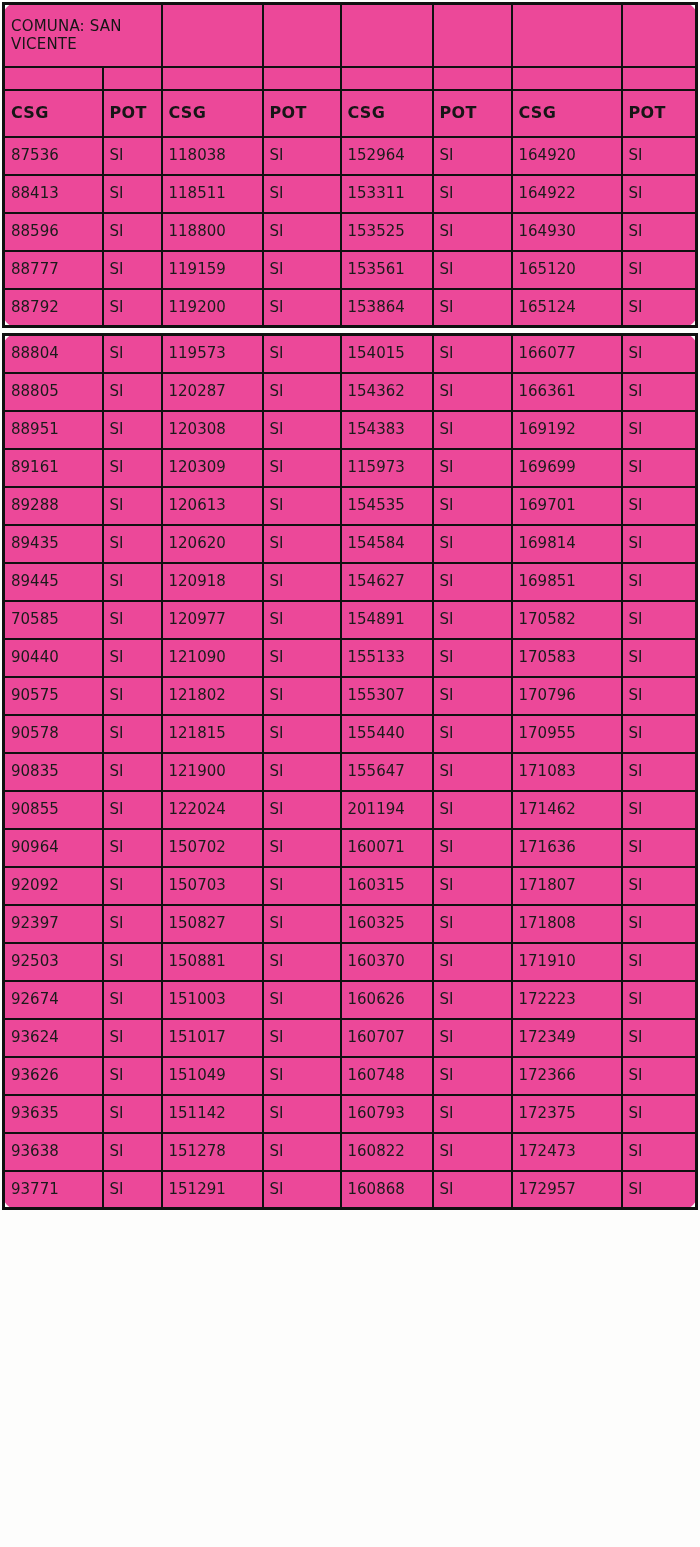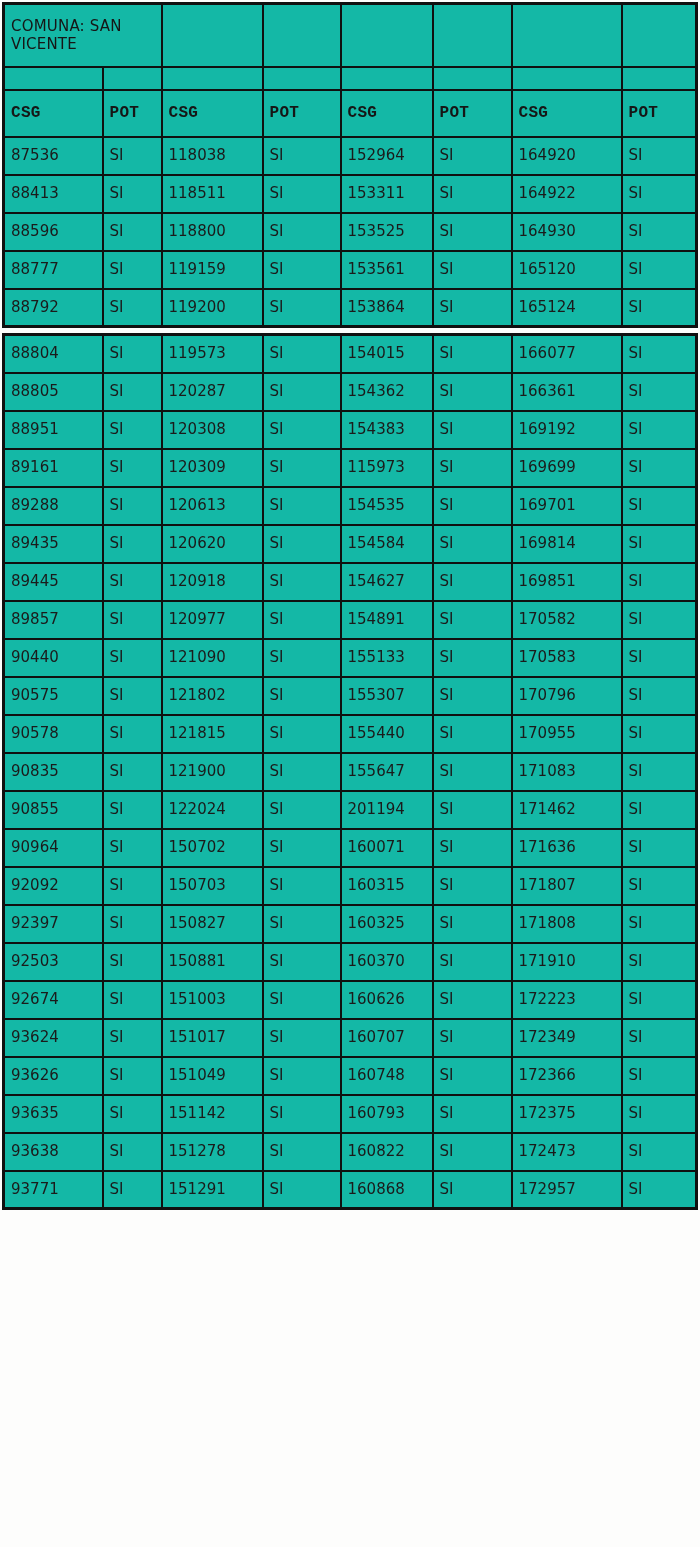--- a/index.html
+++ b/index.html
@@ -18,21 +18,22 @@
     height: 1547px;
     background: #fdfdfc;
     box-sizing: border-box;
     padding: 2px 5px 2px 2px;
     overflow: hidden;
   }
   table.doc-table {
     border-collapse: collapse;
     table-layout: fixed;
     width: 693px;
-    background: #14b8a6;
+    background: #ec4899;
+    border-radius: 17px;
   }
   table.doc-table, table.doc-table td, table.doc-table th {
     border: 2px solid #101010;
   }
   table.doc-table { border-width: 3px; }
   .section-gap { height: 5px; }
   td, th {
     box-sizing: border-box;
     padding: 0 4px 0 6px;
     vertical-align: middle;
@@ -48,21 +49,20 @@
   tr.data-row     { height: 38px; }
   .title-cell {
     font-size: 15px;
     font-weight: normal;
     letter-spacing: 0.2px;
   }
   th.col-header {
     font-weight: bold;
     font-size: 16px;
     letter-spacing: 0.3px;
-    font-family: Liberation Mono, monospace;
   }
   td.csg-cell, td.pot-cell {
     font-size: 15px;
     color: #1b1b1b;
   }
   
   col.c1 { width: 99px; }
   col.c2 { width: 59px; }
   col.c3 { width: 101px; }
   col.c4 { width: 78px; }
@@ -250,21 +250,21 @@
           <td class="csg-cell">89445</td>
           <td class="pot-cell">SI</td>
           <td class="csg-cell">120918</td>
           <td class="pot-cell">SI</td>
           <td class="csg-cell">154627</td>
           <td class="pot-cell">SI</td>
           <td class="csg-cell">169851</td>
           <td class="pot-cell">SI</td>
         </tr>
         <tr class="data-row">
-          <td class="csg-cell">89857</td>
+          <td class="csg-cell">70585</td>
           <td class="pot-cell">SI</td>
           <td class="csg-cell">120977</td>
           <td class="pot-cell">SI</td>
           <td class="csg-cell">154891</td>
           <td class="pot-cell">SI</td>
           <td class="csg-cell">170582</td>
           <td class="pot-cell">SI</td>
         </tr>
         <tr class="data-row">
           <td class="csg-cell">90440</td>

